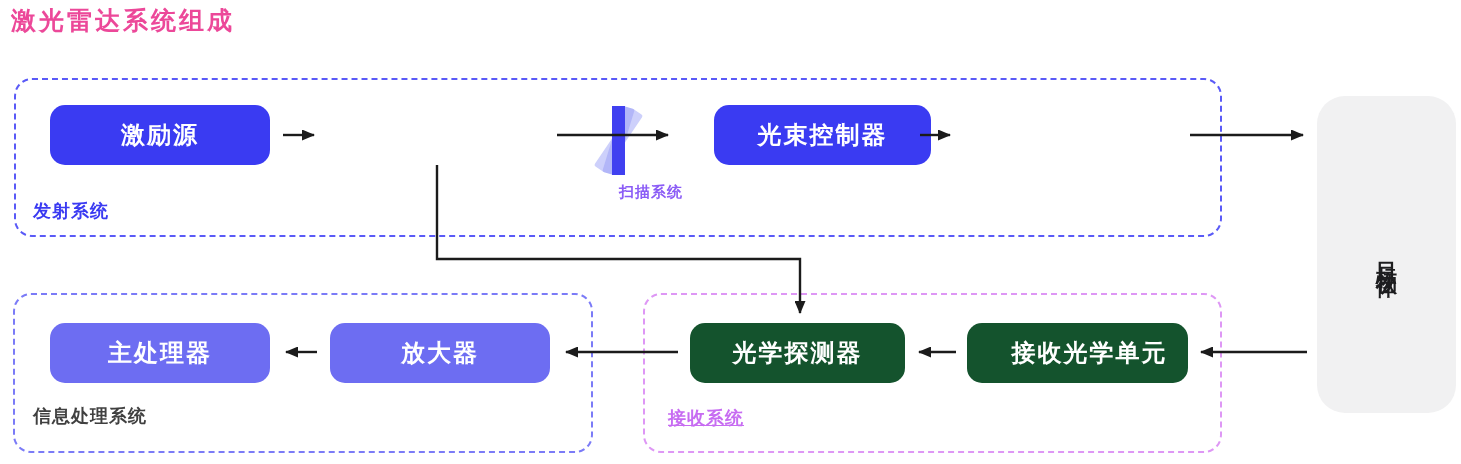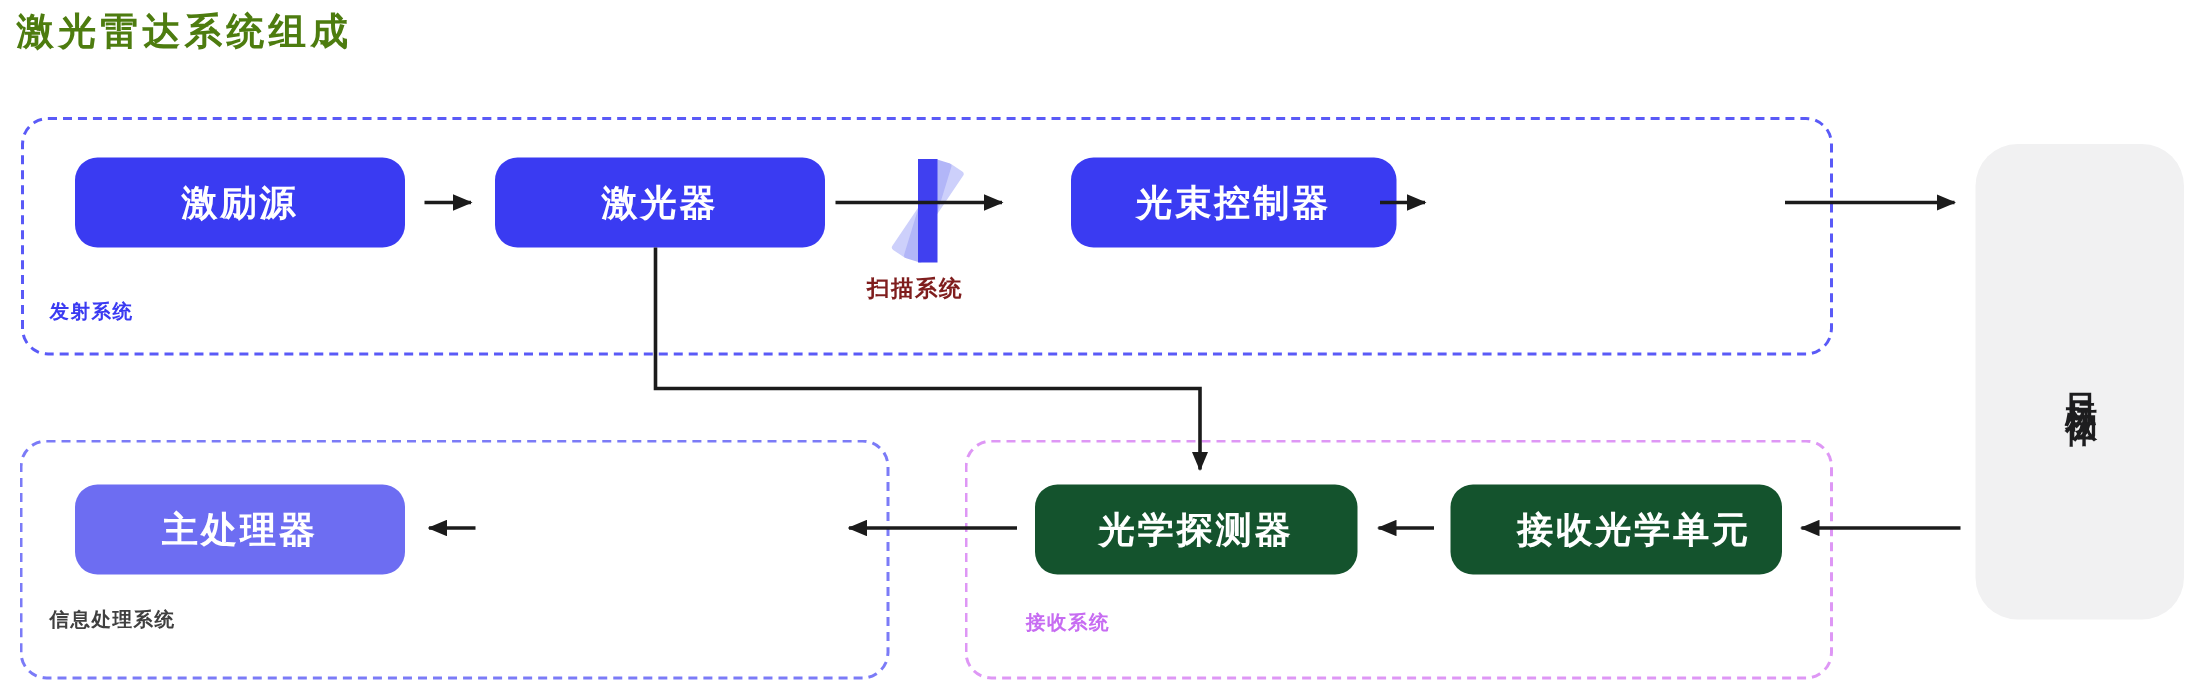--- a/index.html
+++ b/index.html
@@ -2,32 +2,32 @@
 <html><head>
 <meta charset="utf-8">
 <style>
   * { margin:0; padding:0; box-sizing:border-box; }
   html,body { background:#ffffff; }
   body { font-family:"Liberation Sans", sans-serif; }
   .canvas { position:relative; width:1461px; height:464px; background:#ffffff; overflow:hidden; }
 
   .page-title{
     position:absolute; left:11px; top:4px;
-    font-size:25px; font-weight:800; color:#4d7c0f; letter-spacing:3px;
+    font-size:25px; font-weight:800; color:#ec4899; letter-spacing:3px;
   }
 
   .group{ position:absolute; border-radius:18px; }
   .g-transmit{ left:14px; top:78px; width:1208px; height:159px; border:2px dashed #5a5af7; }
   .g-info{ left:13px; top:293px; width:580px; height:160px; border:2px dashed #7b7bf7; }
   .g-receive{ left:643px; top:293px; width:579px; height:160px; border:2px dashed #de97f5; }
 
-  .group-label{ position:absolute; font-size:13px; font-weight:800; letter-spacing:1px; }
+  .group-label{ position:absolute; font-size:18px; font-weight:800; letter-spacing:1px; }
   .gl-transmit{ left:33px; top:199px; color:#3a3af2; }
   .gl-info{ left:33px; top:404px; color:#404040; }
-  .gl-receive{ left:684px; top:406px; color:#c76cf2; }
+  .gl-receive{ left:668px; top:406px; color:#c76cf2;text-decoration:underline; }
 
   .node{
     position:absolute; height:60px; border-radius:15px;
     display:flex; align-items:center; justify-content:center;
     color:#ffffff; font-size:24px; font-weight:700; letter-spacing:2px;
   }
   .c-blue{ background:#3a3bf2; }
   .c-peri{ background:#6d6df2; }
   .c-orchid{ background:#14532d; }
 
@@ -41,22 +41,22 @@
   .n-rxopt{ left:967px; top:323px; width:221px;padding-left:24px; }
 
   .scan-bar{
     position:absolute; left:612px; top:106px; width:13px; height:69px;
     background:#4040f0; z-index:3;
   }
   .scan-ghost{ position:absolute; left:612px; top:106px; width:13px; height:69px; z-index:2; border-radius:2px; }
   .ghost-near{ transform:rotate(17deg); background:#b2b6f8; }
   .ghost-far{ transform:rotate(34deg); background:#cdd0fb; }
   .scan-label{
-    position:absolute; left:550px; top:183px; width:120px; text-align:center;
-    font-size:15px; font-weight:800; color:#7f1d1d; letter-spacing:1px;
+    position:absolute; left:591px; top:183px; width:120px; text-align:center;
+    font-size:15px; font-weight:800; color:#8b5cf6; letter-spacing:1px;
   }
 
   .target{
     position:absolute; left:1317px; top:96px; width:139px; height:317px;
     background:#f1f1f2; border-radius:28px;
     display:flex; align-items:center; justify-content:center;
   }
   .target-text{
     writing-mode:vertical-rl; text-orientation:upright;
     font-size:21px; font-weight:800; color:#1d1d1f; letter-spacing:5px;
@@ -69,32 +69,32 @@
 <body>
 
 <div class="canvas">
 
   <div class="page-title">激光雷达系统组成</div>
 
   <div class="group g-transmit"></div>
   <div class="group-label gl-transmit">发射系统</div>
 
   <div class="node c-blue n-excite">激励源</div>
-  <div class="node c-blue n-laser">激光器</div>
   <div class="node c-blue n-beam">光束控制器</div>
 
   <div class="scan-ghost ghost-far"></div>
   <div class="scan-ghost ghost-near"></div>
   <div class="scan-bar"></div>
   <div class="scan-label">扫描系统</div>
 
   <div class="group g-info"></div>
   <div class="group-label gl-info">信息处理系统</div>
 
   <div class="node c-peri n-cpu">主处理器</div>
+  <div class="node c-peri n-amp">放大器</div>
 
   <div class="group g-receive"></div>
   <div class="group-label gl-receive">接收系统</div>
 
   <div class="node c-orchid n-detector">光学探测器</div>
   <div class="node c-orchid n-rxopt">接收光学单元</div>
 
   <div class="target">
     <div class="target-text">目标物体</div>
   </div>

